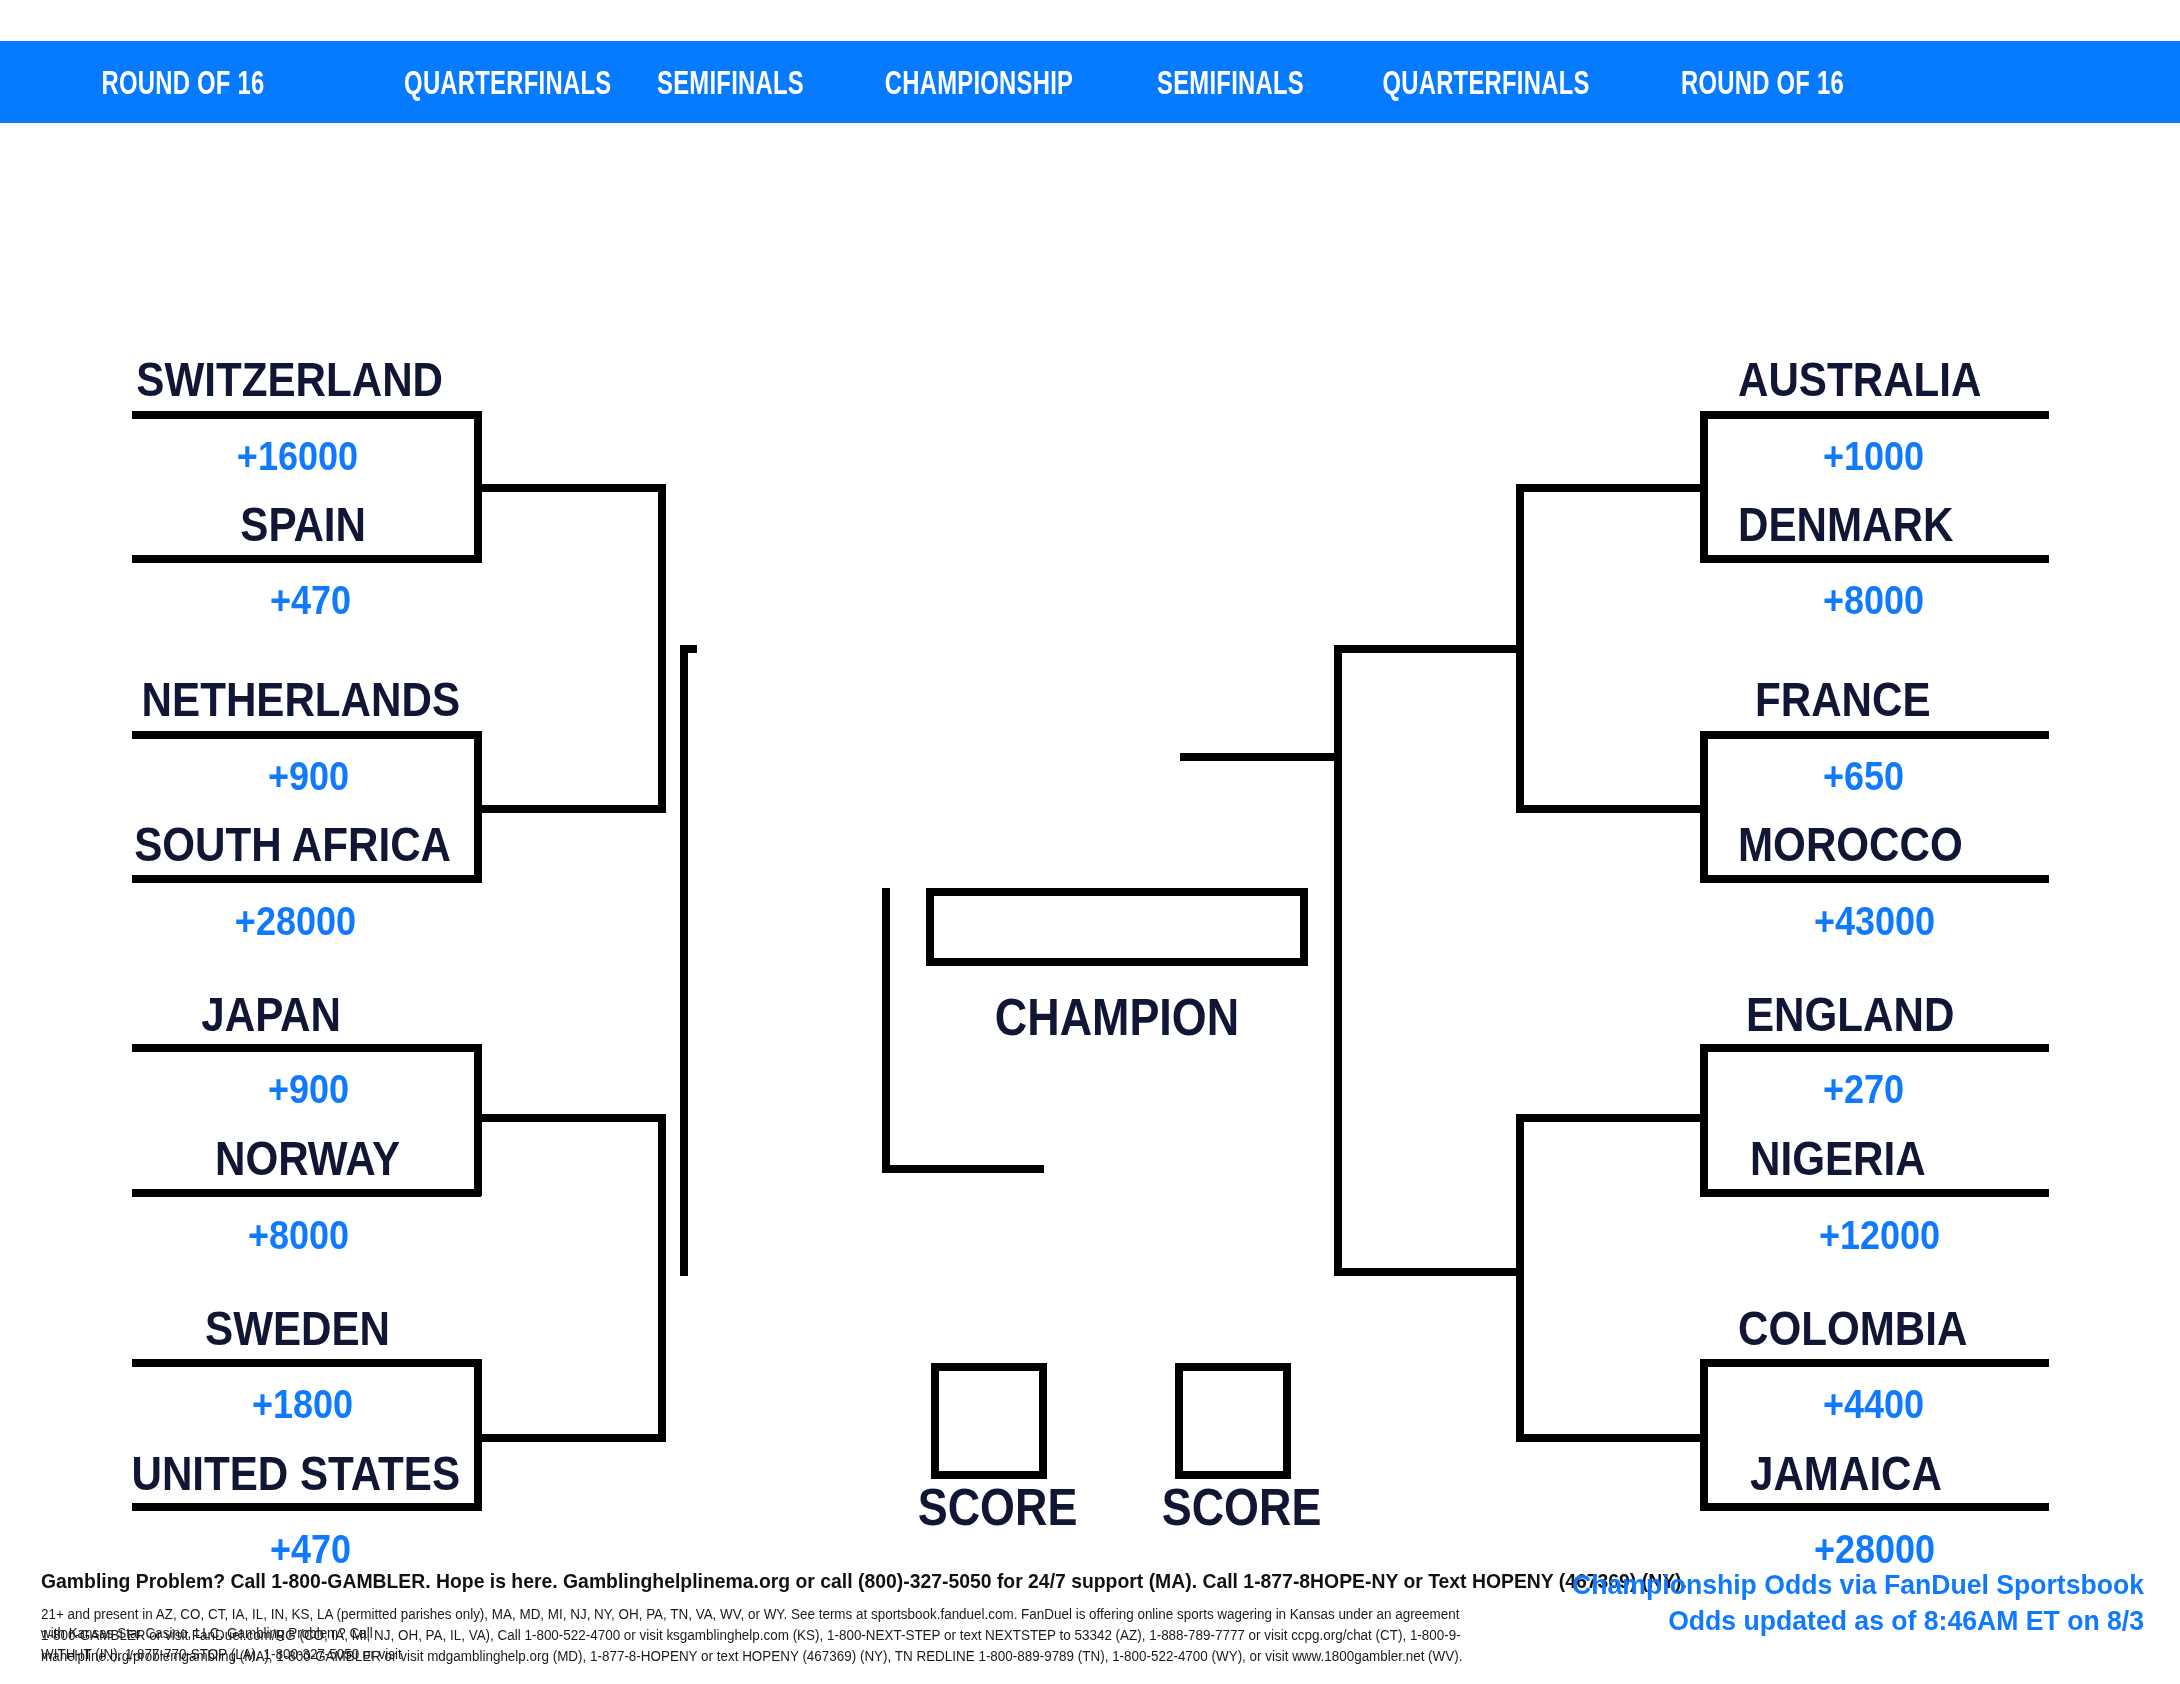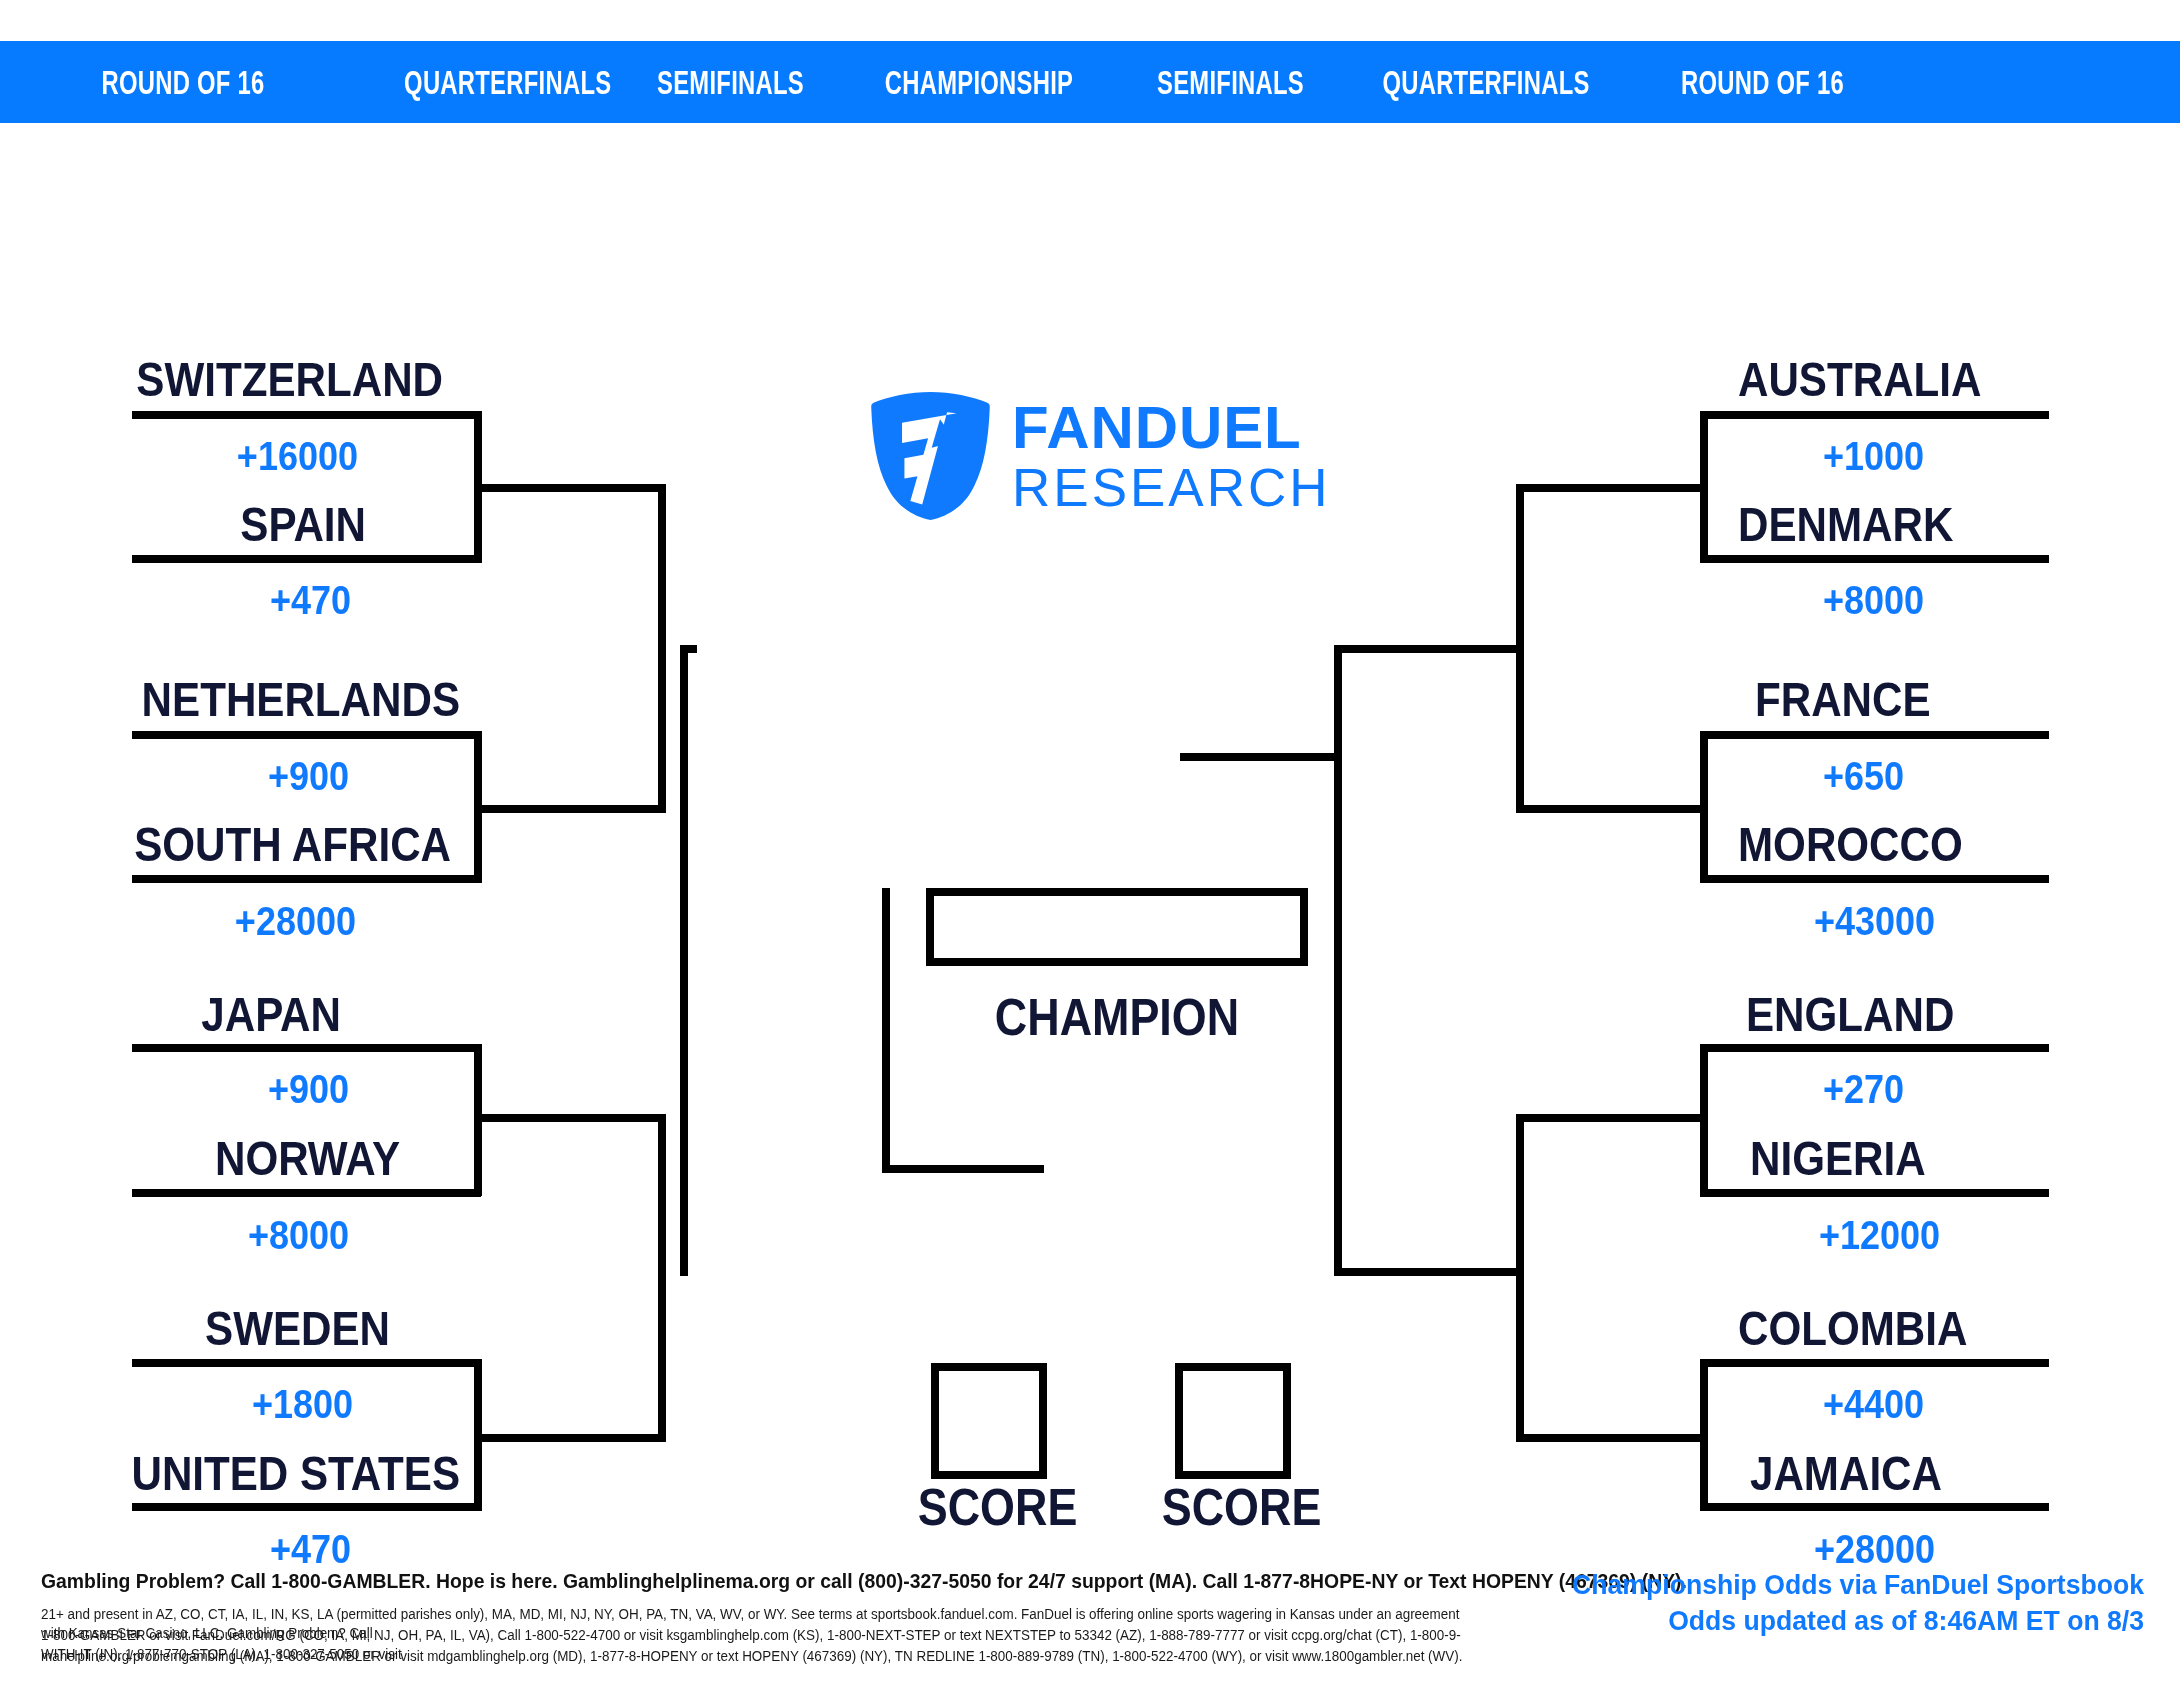--- a/index.html
+++ b/index.html
@@ -165,31 +165,20 @@
     </div>
     <div class="rl-wrap" style="width:256px;">
       <div class="round-label">QUARTERFINALS</div>
     </div>
     <div class="rl-wrap" style="width:325px;">
       <div class="round-label">ROUND OF 16</div>
     </div>
   </div>
 
 
-  <div class="fd-logo">
-    <svg class="fd-shield" viewBox="0 0 100 108">
-      <path fill="#107AFF" d="M50 0C33 0 14 4 2 9c-2 1-2 2-2 4 1 28 5 50 13 66 8 17 22 26 37 29 15-3 29-12 37-29 8-16 12-38 13-66 0-2 0-3-2-4C86 4 67 0 50 0z"></path>
-      <path fill="#ffffff" d="M72 18l-46 8v17l22-4-4 14-16 3v17l11-2-6 21 10 3 21-78z"></path>
-      <path fill="#107AFF" d="M58 23l-7 24 8-2 4-15z"></path>
-    </svg>
-    <div class="fd-words">
-      <div class="fd-name">FANDUEL</div>
-      <div class="fd-sub">RESEARCH</div>
-    </div>
-  </div>
 
   <div class="team left" style="left:0px; top:351px; width:443px;">SWITZERLAND</div>
   <div class="line-h" style="left:132px; top:411px; width:349px;"></div>
   <div class="odds left" style="left:0px; top:434px; width:358px;">+16000</div>
   <div class="team left" style="left:0px; top:496px; width:366px;">SPAIN</div>
   <div class="line-h" style="left:132px; top:555px; width:349px;"></div>
   <div class="line-v" style="left:474px; top:411px; height:152px;"></div>
   <div class="odds left" style="left:0px; top:578px; width:351px;">+470</div>
 
   <div class="team left" style="left:0px; top:671px; width:460px;">NETHERLANDS</div>

